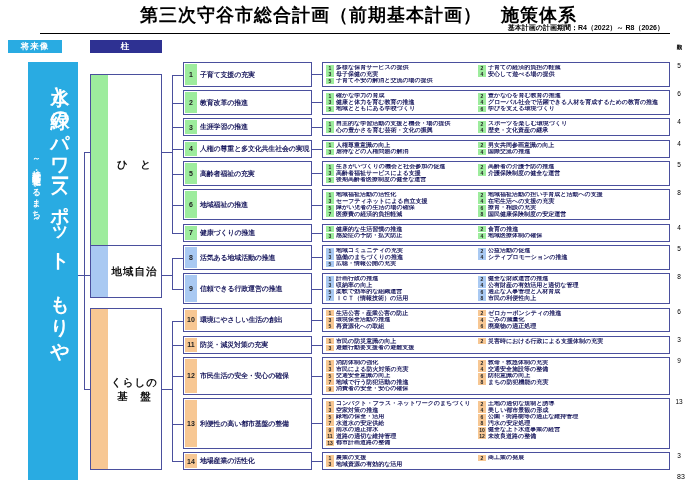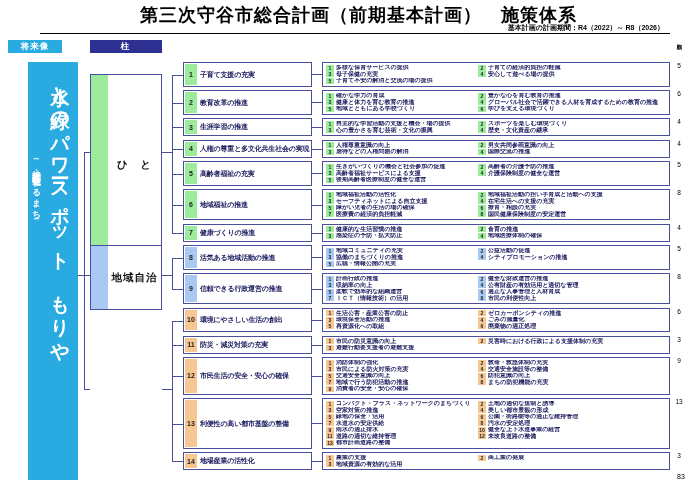--- a/index.html
+++ b/index.html
@@ -564,30 +564,37 @@
     </div>
     <div class="cline" style="left: 172px; top: 74.5px; width: 1.2px; height: 158.5px;"></div>
     <div class="cline" style="left: 172px; top: 74.5px; width: 11px; height: 1.2px;"></div>
     <div class="cline" style="left: 172px; top: 102.5px; width: 11px; height: 1.2px;"></div>
     <div class="cline" style="left: 172px; top: 127px; width: 11px; height: 1.2px;"></div>
     <div class="cline" style="left: 172px; top: 149px; width: 11px; height: 1.2px;"></div>
     <div class="cline" style="left: 172px; top: 173.5px; width: 11px; height: 1.2px;"></div>
     <div class="cline" style="left: 172px; top: 204.5px; width: 11px; height: 1.2px;"></div>
     <div class="cline" style="left: 172px; top: 233px; width: 11px; height: 1.2px;"></div>
     <div class="cline" style="left: 162px; top: 152px; width: 10px; height: 1.2px;"></div>
-    <div class="pillar" style="top: 245px; height: 65px;">
+    <div class="pillar" style="top: 245px; height: 53px;">
       <div class="pstripe" style="background: rgb(169, 201, 242);"></div>
       <div class="plabel">
         <div>地域自治</div>
       </div>
     </div>
     <div class="cline" style="left: 172px; top: 257.5px; width: 1.2px; height: 31px;"></div>
     <div class="cline" style="left: 172px; top: 257.5px; width: 11px; height: 1.2px;"></div>
     <div class="cline" style="left: 172px; top: 288.5px; width: 11px; height: 1.2px;"></div>
     <div class="cline" style="left: 162px; top: 274.5px; width: 10px; height: 1.2px;"></div>
+    <div class="pillar" style="top: 308px; height: 162px;">
+      <div class="pstripe" style="background: rgb(247, 199, 147);"></div>
+      <div class="plabel">
+        <div>くらしの</div>
+        <div>基　盤</div>
+      </div>
+    </div>
     <div class="cline" style="left: 172px; top: 320.5px; width: 1.2px; height: 140.5px;"></div>
     <div class="cline" style="left: 172px; top: 320.5px; width: 11px; height: 1.2px;"></div>
     <div class="cline" style="left: 172px; top: 345px; width: 11px; height: 1.2px;"></div>
     <div class="cline" style="left: 172px; top: 376px; width: 11px; height: 1.2px;"></div>
     <div class="cline" style="left: 172px; top: 423.5px; width: 11px; height: 1.2px;"></div>
     <div class="cline" style="left: 172px; top: 461px; width: 11px; height: 1.2px;"></div>
     <div class="cline" style="left: 162px; top: 389px; width: 10px; height: 1.2px;"></div>
     <div class="cline" style="left: 84px; top: 152px; width: 1.2px; height: 237px;"></div>
     <div class="cline" style="left: 84px; top: 152px; width: 6px; height: 1.2px;"></div>
     <div class="cline" style="left: 84px; top: 274.5px; width: 6px; height: 1.2px;"></div>

